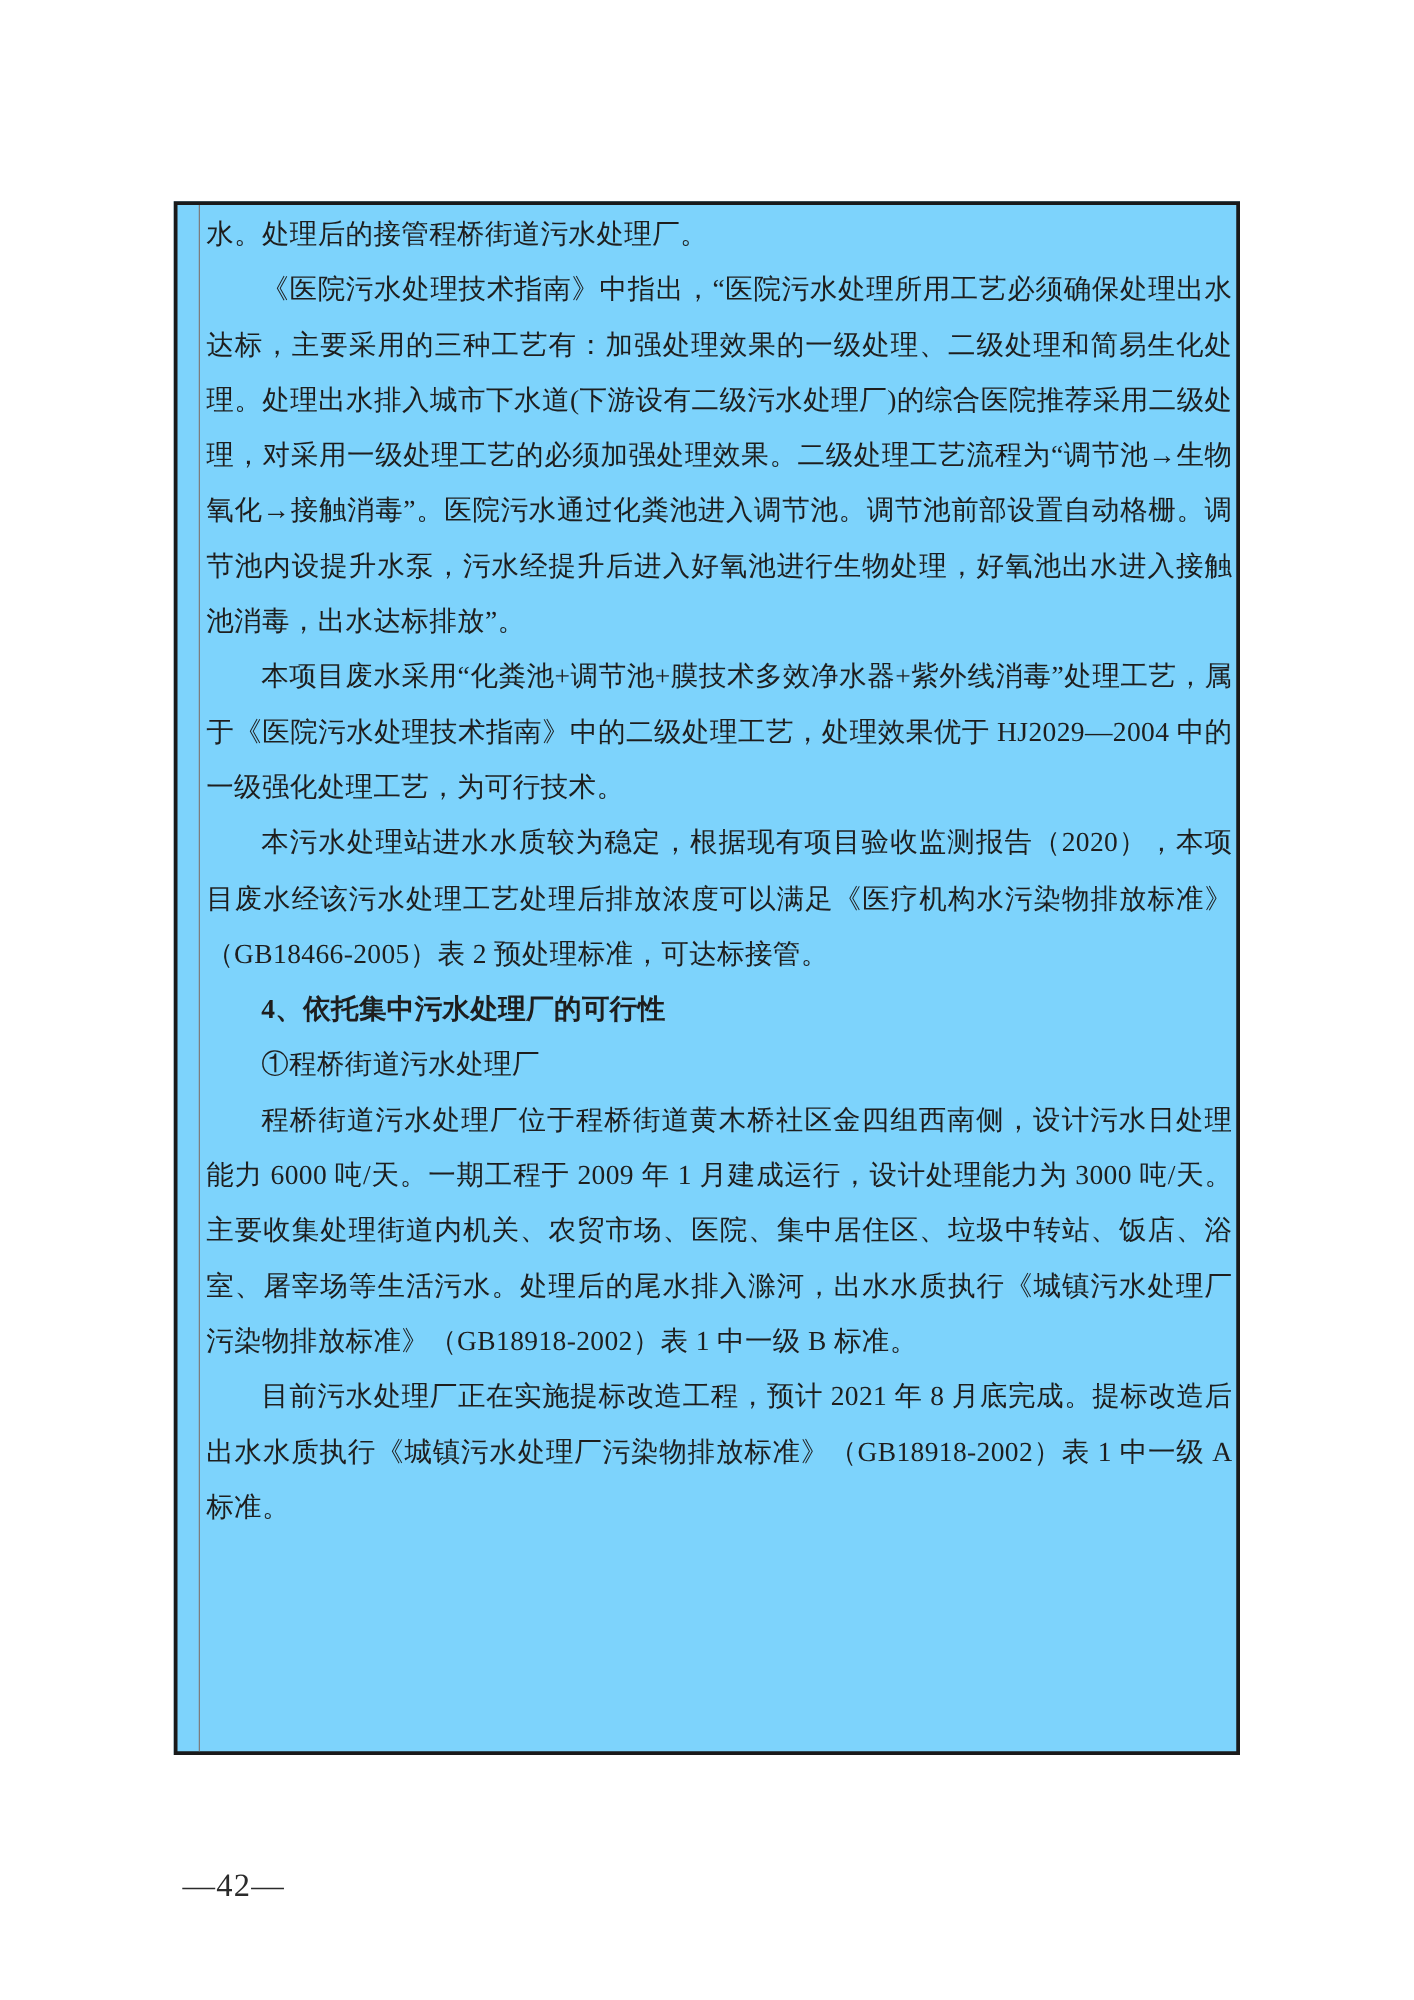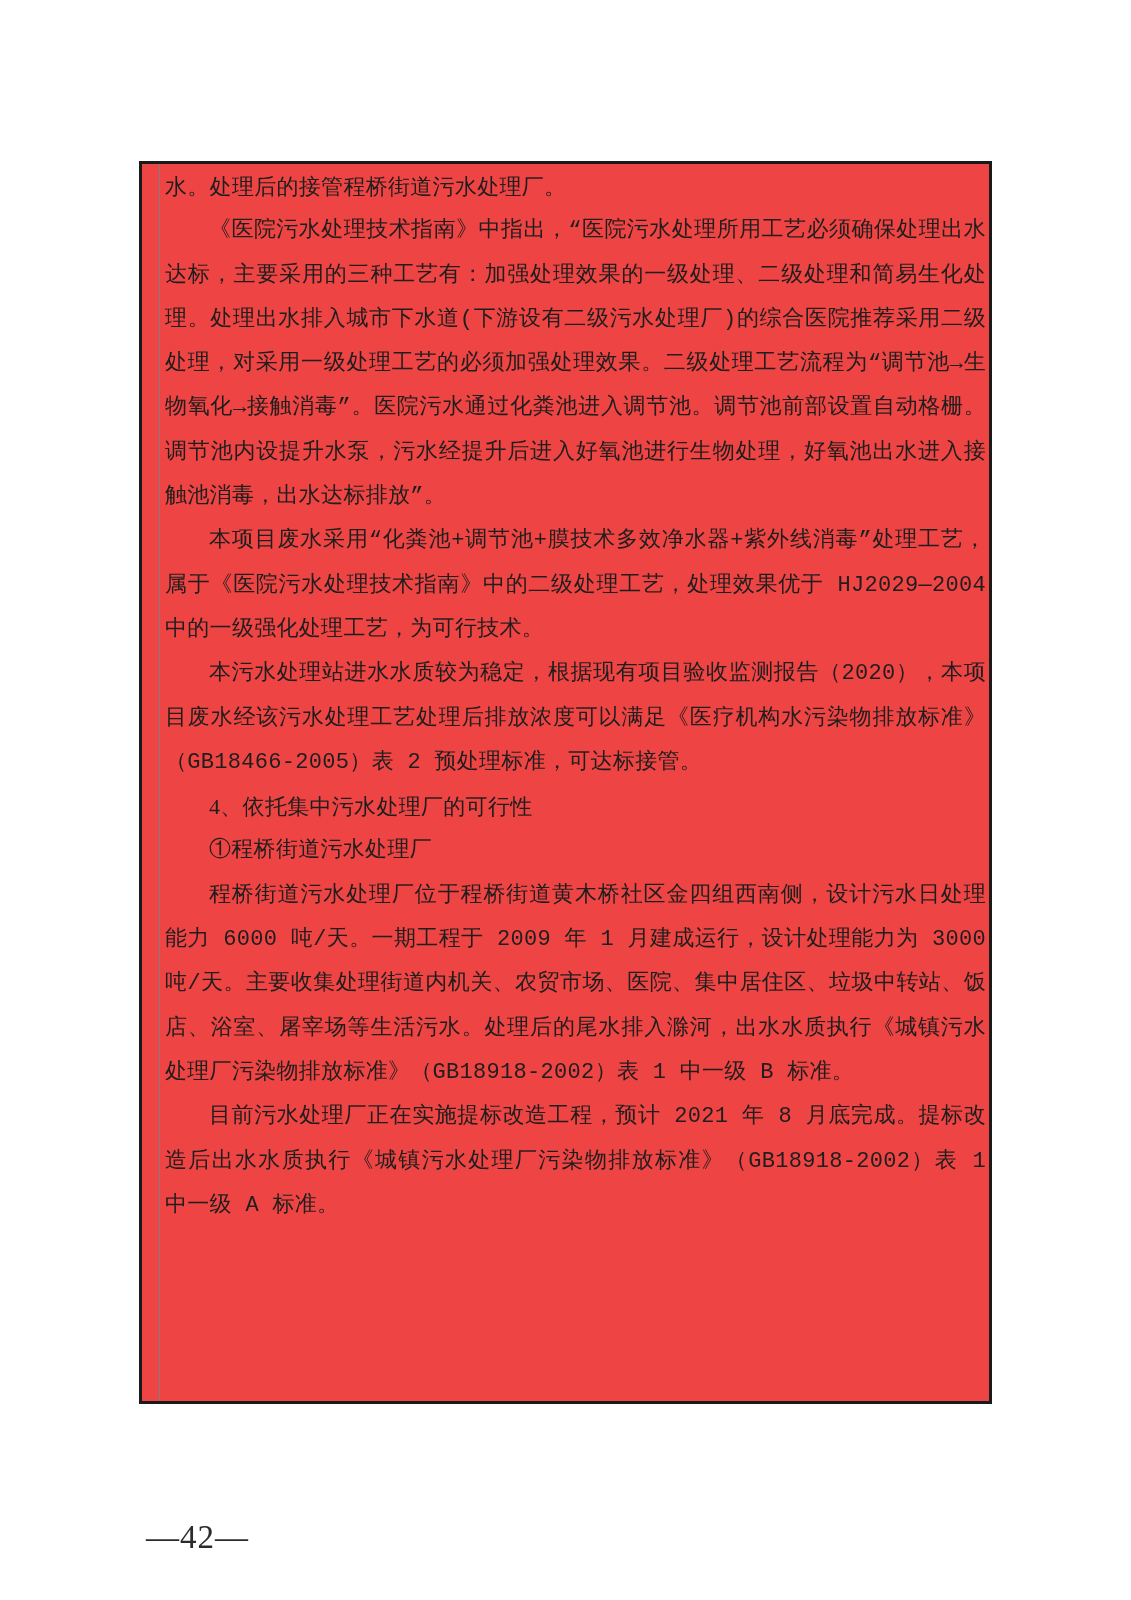--- a/index.html
+++ b/index.html
@@ -20,21 +20,21 @@
     background: #ffffff;
   }
   .doc-box {
     position: absolute;
     left: 139px;
     top: 161px;
     width: 853px;
     height: 1243px;
     border: 3px solid #1a1a1a;
     box-sizing: border-box;
-    background: #ef4444;
+    background: #7dd3fc;
   }
   .left-rule {
     position: absolute;
     left: 17px;
     top: 0;
     bottom: 0;
     width: 1px;
     background: #7d7d7d;
   }
   .text-area {
@@ -49,37 +49,35 @@
     letter-spacing: 0.3px;
     text-align: justify;
     text-justify: inter-ideograph;
   }
   .text-area p {
     margin: 0;
     padding: 0;
   }
   p.body-par {
     text-indent: 2em;
-    font-family: Liberation Mono, monospace;
   }
   p.continuation {
     text-indent: 0;
   }
   p.heading-par {
     text-indent: 2em;
-    font-weight: normal;
+    font-weight: bold;
   }
   .page-number {
     position: absolute;
     left: 146px;
     top: 1494px;
-    font-size: 33px;
+    font-size: 26px;
     letter-spacing: 1px;
     color: #2b2b2b;
-    margin-top: 25px;
   }
 </style>
 </head>
 <body>
 
 <div class="page">
 
   <div class="doc-box">
     <div class="left-rule"></div>
 

